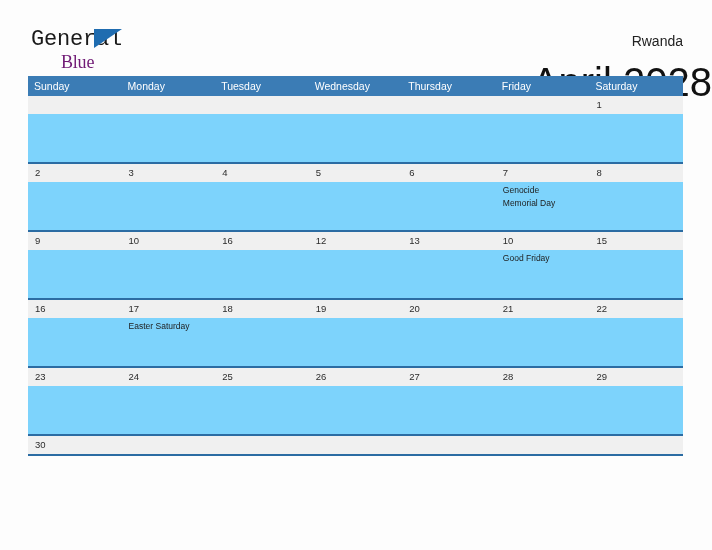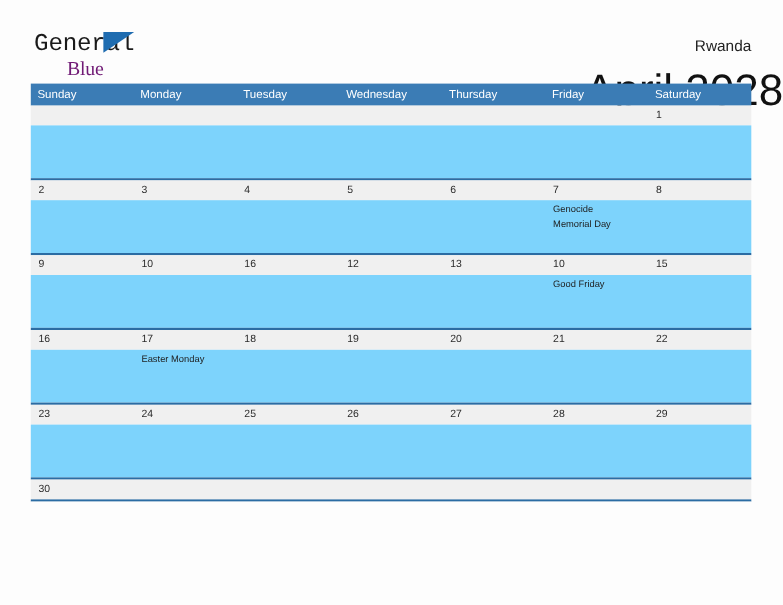--- a/index.html
+++ b/index.html
@@ -268,21 +268,21 @@
           <div class="date-cell">17</div>
           <div class="date-cell">18</div>
           <div class="date-cell">19</div>
           <div class="date-cell">20</div>
           <div class="date-cell">21</div>
           <div class="date-cell">22</div>
         </div>
         <div class="event-band">
           <div class="event-cell"></div>
           <div class="event-cell">
-            <span class="ev">Easter Monday</span>
+            <span class="ev">Easter Saturday</span>
           </div>
           <div class="event-cell"></div>
           <div class="event-cell"></div>
           <div class="event-cell"></div>
           <div class="event-cell"></div>
           <div class="event-cell"></div>
         </div>
       </div>
       <div class="week-row">
         <div class="date-band">

